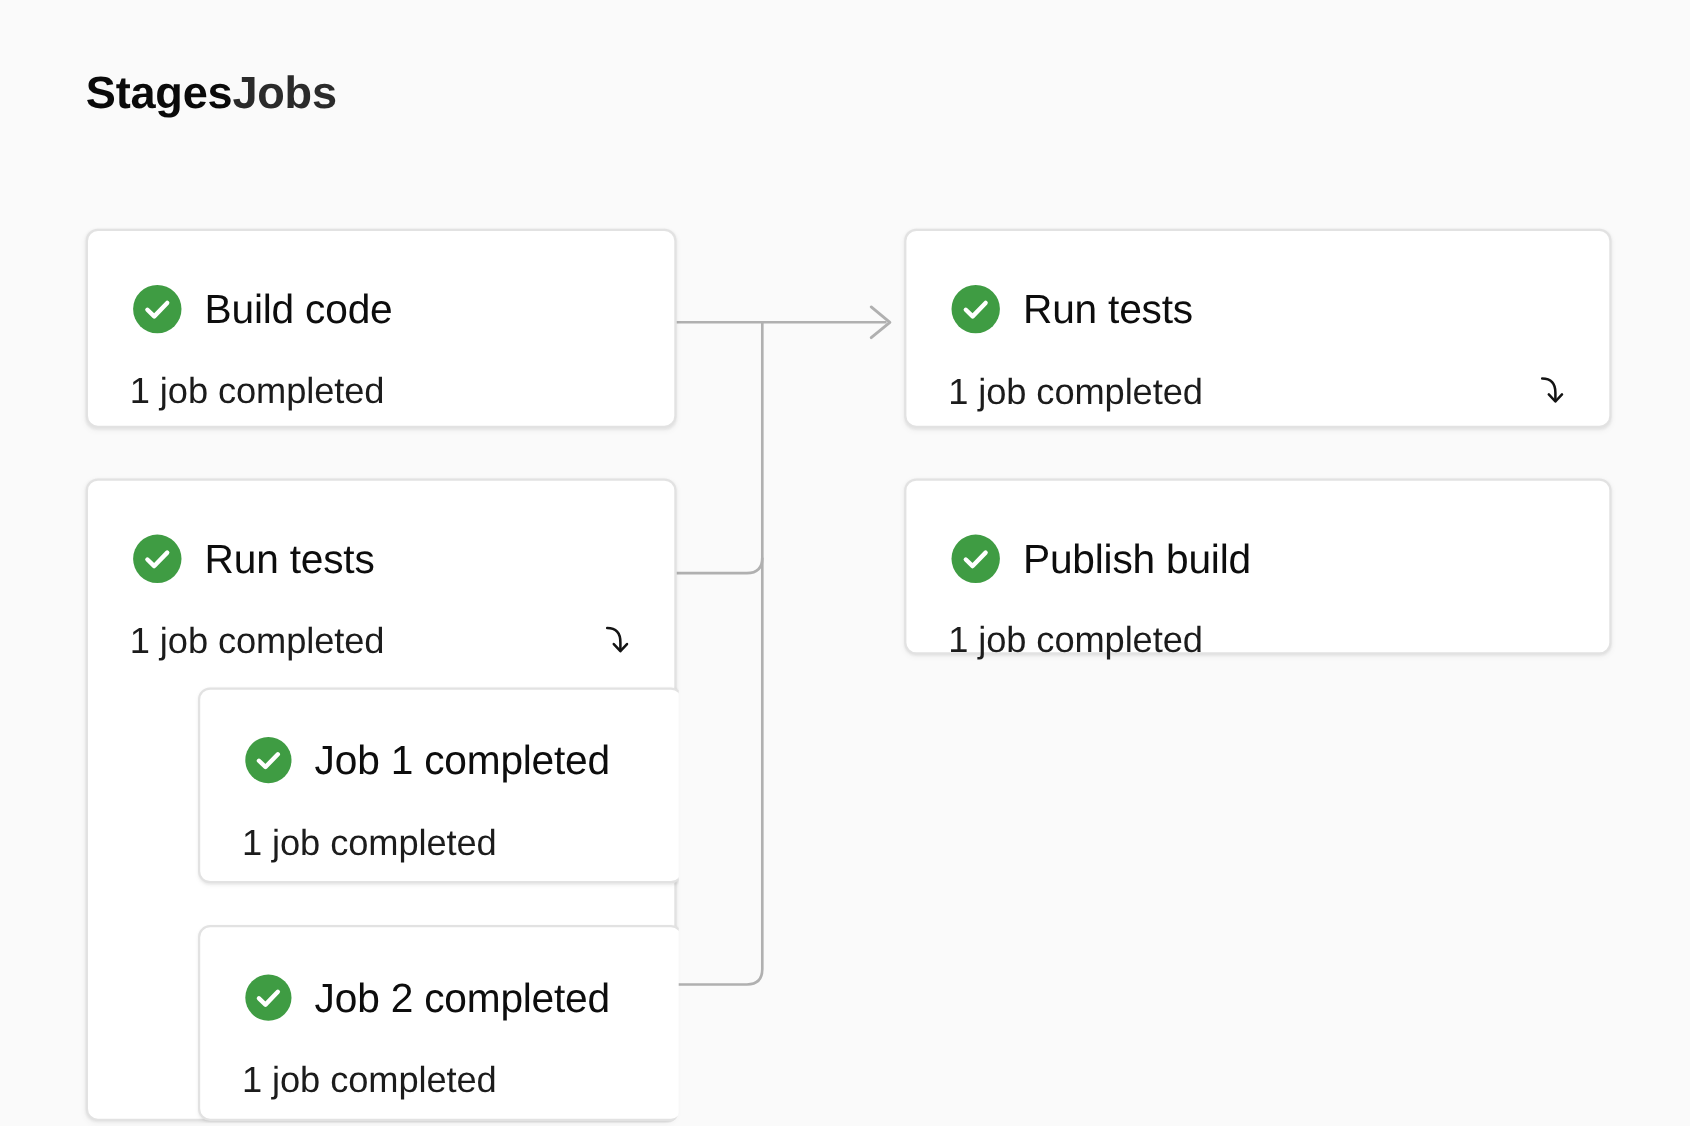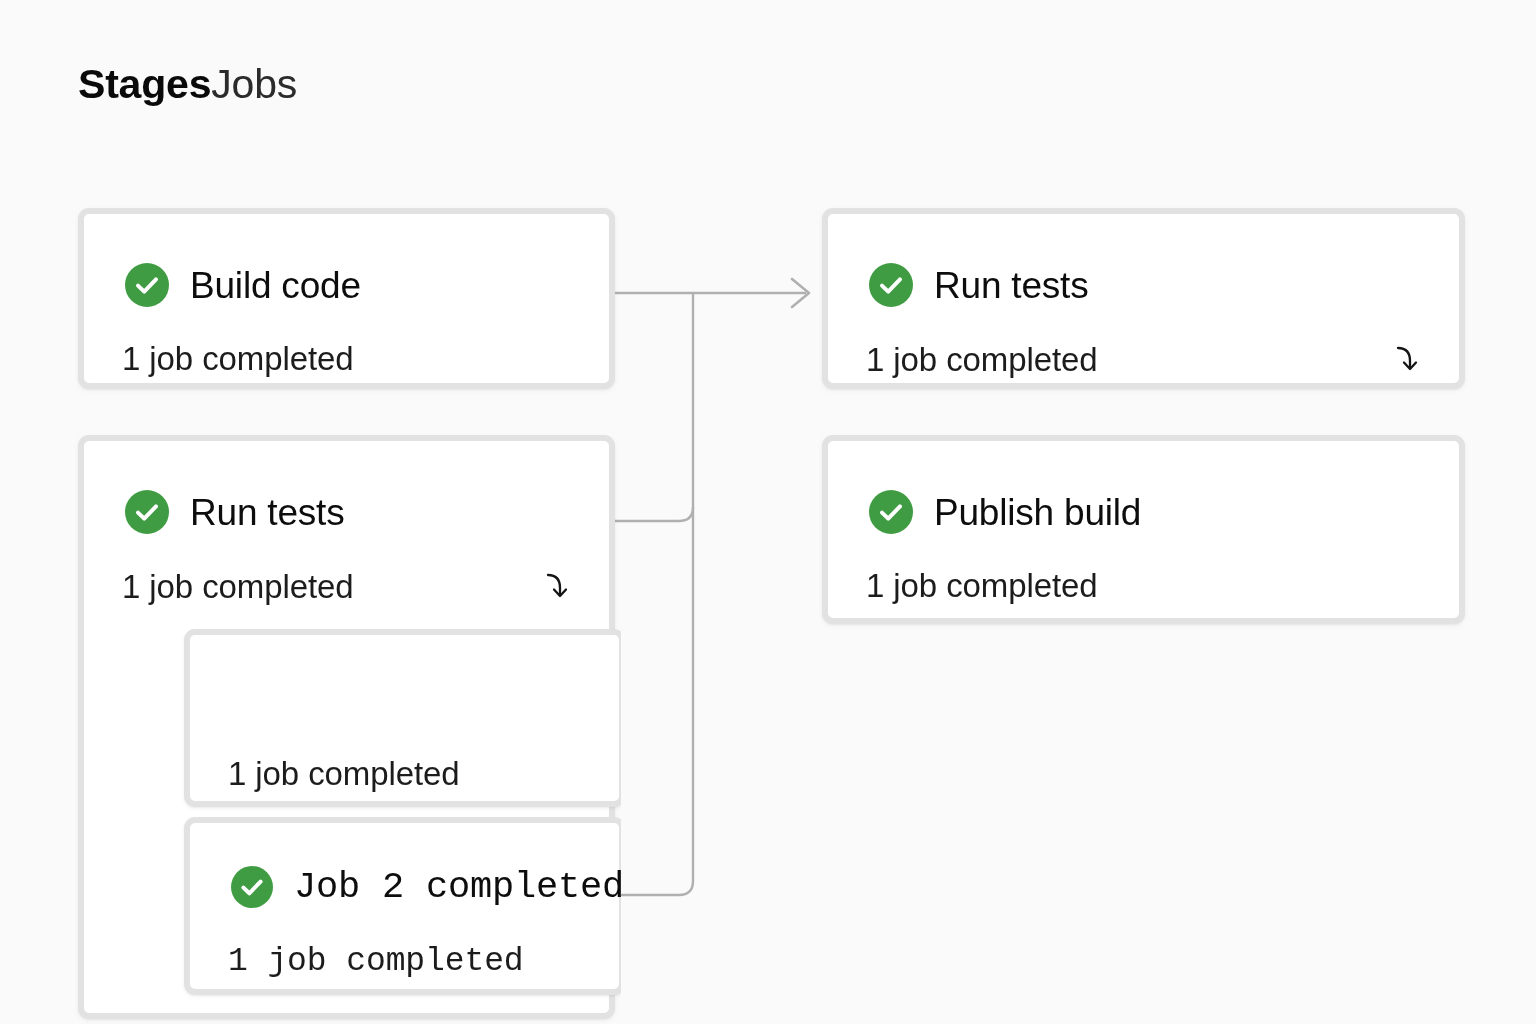--- a/index.html
+++ b/index.html
@@ -36,29 +36,29 @@
   .header .tab {
     font-size: 41px;
     line-height: 1.0;
     letter-spacing: -0.2px;
   }
   .header .tab.active {
     font-weight: 700;
     color: #0a0a0a;
   }
   .header .tab.inactive {
-    font-weight: 400;
+    font-weight: 700;
     color: #2b2b2b;
   }
 
   
   .card {
     position: absolute;
     background: #ffffff;
-    border: 6px solid #a21caf;
+    border: 2px solid #a21caf;
     border-radius: 11px;
     box-shadow: 0 1px 2px rgba(0,0,0,0.055), 0 2px 6px rgba(0,0,0,0.045);
     box-sizing: border-box;
     overflow: visible;
     text-align: right;
   }
 
   .card-head {
     display: flex;
     align-items: center;
@@ -116,25 +116,25 @@
   .jump-icon svg { display: block; }
 
   
 
   
   #card-build-code   { left: 78px;  top: 208px; width: 537px; height: 181px; }
   #card-run-tests-stage { left: 78px; top: 435px; width: 537px; height: 584px; }
 
   
   #card-run-tests-job   { left: 822px; top: 208px; width: 643px; height: 181px; }
-  #card-publish-build   { left: 822px; top: 435px; width: 643px; height: 189px; }
+  #card-publish-build   { left: 822px; top: 435px; width: 643px; height: 160px; }
 
   
   #card-job-1 { left: 100px; top: 188px; width: 441px; height: 178px; }
-  #card-job-2 { left: 100px; top: 376px; width: 441px; height: 178px; font-family: Liberation Mono, monospace; }
+  #card-job-2 { left: 100px; top: 404px; width: 441px; height: 178px; }
 
   .card.nested {
     border-radius: 11px;
     box-shadow: 0 1px 2px rgba(0,0,0,0.05), 0 2px 5px rgba(0,0,0,0.04);
   }
 
   
   .pad-head { position: absolute; left: 41px; top: 49px; }
   .pad-foot { position: absolute; left: 38px; right: 36px; top: 128px; }
 
@@ -213,20 +213,28 @@
         <svg width="34" height="34" viewBox="0 0 34 34">
           <path d="M9 6 Q21 6 21 19 L21 26" stroke="#141414" stroke-width="2.3" fill="none" stroke-linecap="round"></path>
           <path d="M15 20.5 L21 27 L27 20.5" stroke="#141414" stroke-width="2.3" fill="none" stroke-linecap="round" stroke-linejoin="round"></path>
         </svg>
       </span>
     </div>
 
     <div class="nest-clip">
 
       <div class="card nested" id="card-job-1" style="background: rgb(255, 255, 255); border-color: rgb(226, 226, 226);">
+        <div class="card-head pad-head-nested">
+          <span class="status-icon small" style="background: rgb(63, 156, 67);">
+            <svg width="42" height="42" viewBox="0 0 44 44">
+              <path d="M13 22.6 L19.2 28.6 L31 16.4" stroke="#ffffff" stroke-width="4.2" fill="none" stroke-linecap="round" stroke-linejoin="round"></path>
+            </svg>
+          </span>
+          <span class="card-title">Job 1 completed</span>
+        </div>
         <div class="card-foot pad-foot-nested">
           <span class="card-sub">1 job completed</span>
         </div>
       </div>
 
       <div class="card nested" id="card-job-2" style="background: rgb(255, 255, 255); border-color: rgb(226, 226, 226);">
         <div class="card-head pad-head-nested">
           <span class="status-icon small" style="background: rgb(63, 156, 67);">
             <svg width="42" height="42" viewBox="0 0 44 44">
               <path d="M13 22.6 L19.2 28.6 L31 16.4" stroke="#ffffff" stroke-width="4.2" fill="none" stroke-linecap="round" stroke-linejoin="round"></path>

